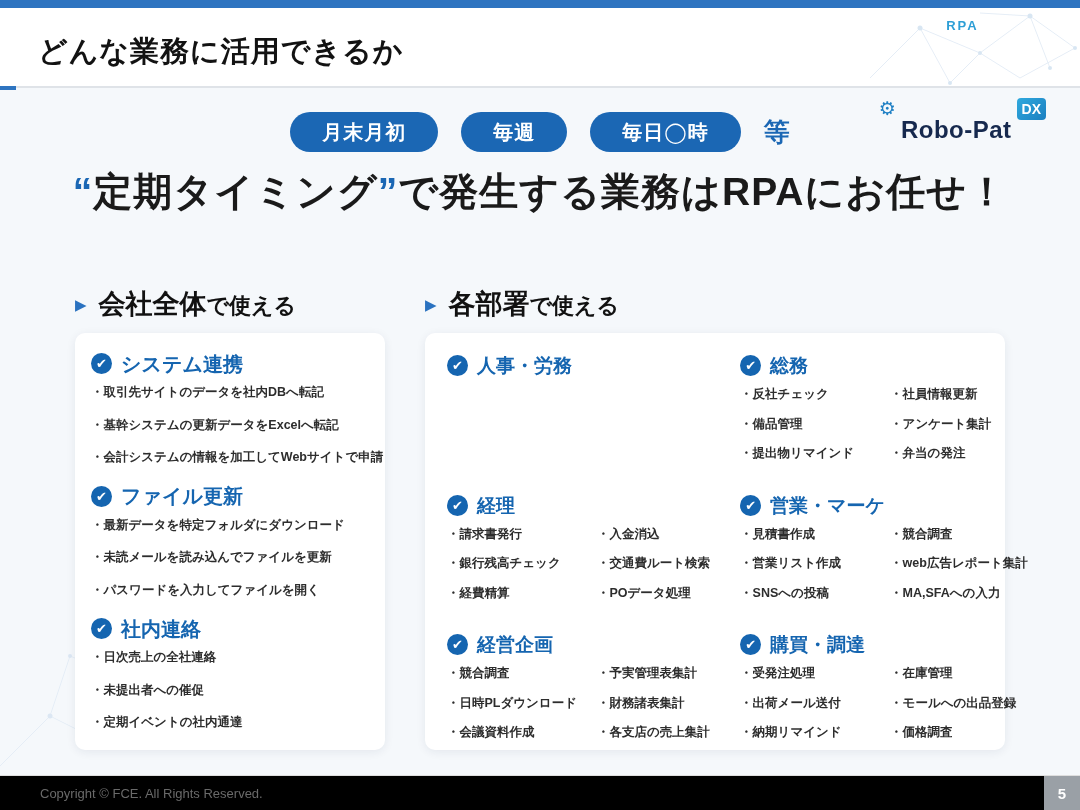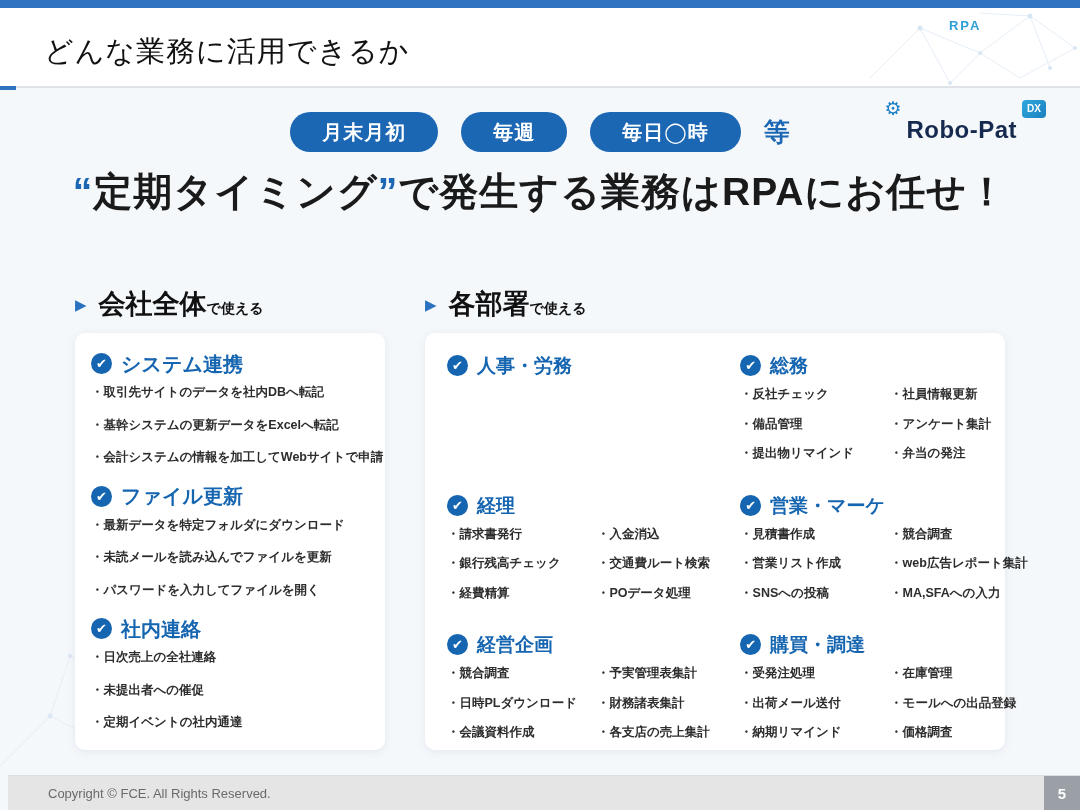--- a/index.html
+++ b/index.html
@@ -5,57 +5,57 @@
   html,body{margin:0;padding:0;}
   body{
     width:1080px;height:810px;position:relative;overflow:hidden;
     background:#f5f8fb;font-family:"Liberation Sans","DejaVu Sans",sans-serif;
     color:#222;
   }
   
   .topbar{position:absolute;top:0;left:0;right:0;height:8px;background:#2e74c0;}
   .header{position:absolute;top:8px;left:0;right:0;height:78px;background:#ffffff;border-bottom:2px solid #dfe3e8;}
   .header-tick{position:absolute;left:0;top:86px;width:16px;height:4px;background:#2e74c0;z-index:3;}
-  .page-title{position:absolute;left:44px;top:32px;font-size:29px;font-weight:400;color:#121212;letter-spacing:1px;}
+  .page-title{position:absolute;left:38px;top:32px;font-size:29px;font-weight:700;color:#121212;letter-spacing:1px;}
   
   .logo{position:absolute;right:34px;top:19px;display:flex;flex-direction:column;align-items:center;z-index:2;gap:40px;}
   .logo-rpa{font-size:13px;font-weight:700;color:#2e9fd6;letter-spacing:2px;line-height:1;margin-bottom:3px;}
   .logo-row{display:flex;align-items:center;gap:5px;}
   .logo-gear{color:#1d7fc4;font-size:19px;line-height:1;}
   .logo-name{font-size:24px;font-weight:800;color:#16294e;letter-spacing:0.5px;line-height:1;margin-top:43px;}
-  .logo-badge{background:linear-gradient(135deg,#2fa9de,#1b7fc0);color:#fff;font-size:10px;font-weight:800;padding:4px 5px;border-radius:4px;line-height:1;}
+  .logo-badge{background:linear-gradient(135deg,#2fa9de,#1b7fc0);color:#fff;font-size:14px;font-weight:800;padding:4px 5px;border-radius:4px;line-height:1;}
   
   .timing{position:absolute;top:112px;left:0;right:0;display:flex;justify-content:center;align-items:center;gap:23px;z-index:2;}
   .pill{background:#1b67b4;color:#fff;font-weight:800;font-size:20px;padding:10px 32px;border-radius:26px;line-height:1;letter-spacing:1px;}
   .timing-etc{color:#1b67b4;font-weight:800;font-size:26px;line-height:1;}
   
   .headline{position:absolute;top:165px;left:0;right:0;text-align:center;font-size:39px;font-weight:900;color:#1a1a1a;white-space:nowrap;letter-spacing:1px;z-index:2;}
   .headline .q{color:#1b67b4;}
   
   .panel-heading{position:absolute;top:286px;display:flex;align-items:baseline;z-index:2;}
   .ph-left{left:75px;} .ph-right{left:425px;}
   .ph-triangle{color:#2a72c0;font-size:15px;margin-right:12px;align-self:center;line-height:1;}
   .ph-strong{font-size:27px;font-weight:900;color:#111;}
-  .ph-rest{font-size:14px;font-weight:800;color:#111;}
+  .ph-rest{font-size:22px;font-weight:800;color:#111;}
   
   .card{position:absolute;top:333px;height:417px;background:#fff;border-radius:10px;
         box-shadow:0 2px 10px rgba(20,40,80,0.08);box-sizing:border-box;z-index:2;}
   .card-left{left:75px;width:310px;padding:20px 14px 12px 16px;}
   .card-right{left:425px;width:580px;padding:22px 22px 12px 22px;
         display:grid;grid-template-columns:1fr 1fr;column-gap:30px;row-gap:18px;}
   .sec-title{display:flex;align-items:center;gap:9px;color:#1565b0;font-size:20px;font-weight:800;margin-bottom:12px;line-height:1;}
   .check{display:inline-flex;width:21px;height:21px;border-radius:50%;background:#1565b0;color:#fff;
          font-size:13px;font-weight:900;align-items:center;justify-content:center;flex:0 0 auto;}
   .l-section{margin-bottom:22px;}
   .l-item{font-size:12.5px;font-weight:700;color:#2d2d2d;margin:0 0 20px 0;white-space:nowrap;line-height:1;}
   .r-section .sec-title{font-size:19px;}
   .two-col{display:grid;grid-template-columns:150px 1fr;}
   .r-item{font-size:12.5px;font-weight:700;color:#2d2d2d;margin:0 0 17px 0;white-space:nowrap;line-height:1;}
   
-  .footer{position:absolute;left:8px;right:0;bottom:0;height:34px;background:#e5e5e5;border-top:1px solid #dedede;z-index:4;}
+  .footer{position:absolute;left:0;right:0;bottom:0;height:34px;background:#000000;border-top:1px solid #dedede;z-index:4;}
   .footer-text{position:absolute;left:40px;top:50%;transform:translateY(-50%);font-size:13px;color:#6a6a6a;}
   .page-num{position:absolute;right:0;top:0;bottom:0;width:36px;background:#9aa0a6;color:#fff;
             display:flex;align-items:center;justify-content:center;font-size:15px;font-weight:700;}
   
   .net{position:absolute;z-index:1;opacity:0.8;}
   .net-tr{top:8px;right:0;} .net-bl{bottom:34px;left:0;}
 </style>
 </head>
 <body>
 

